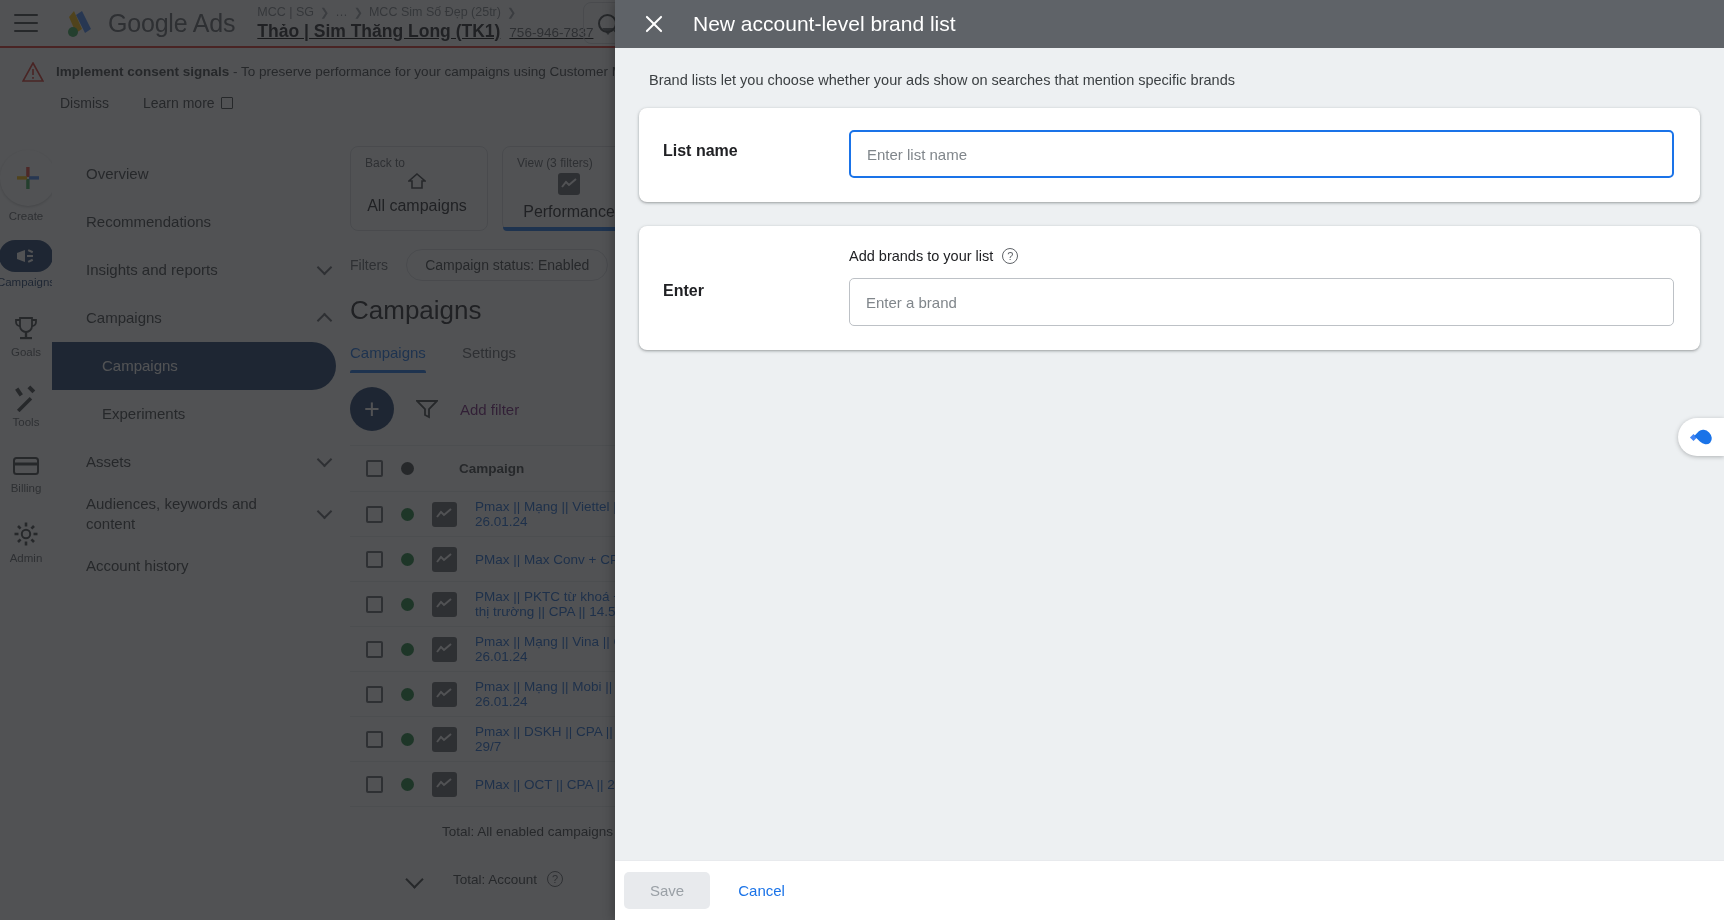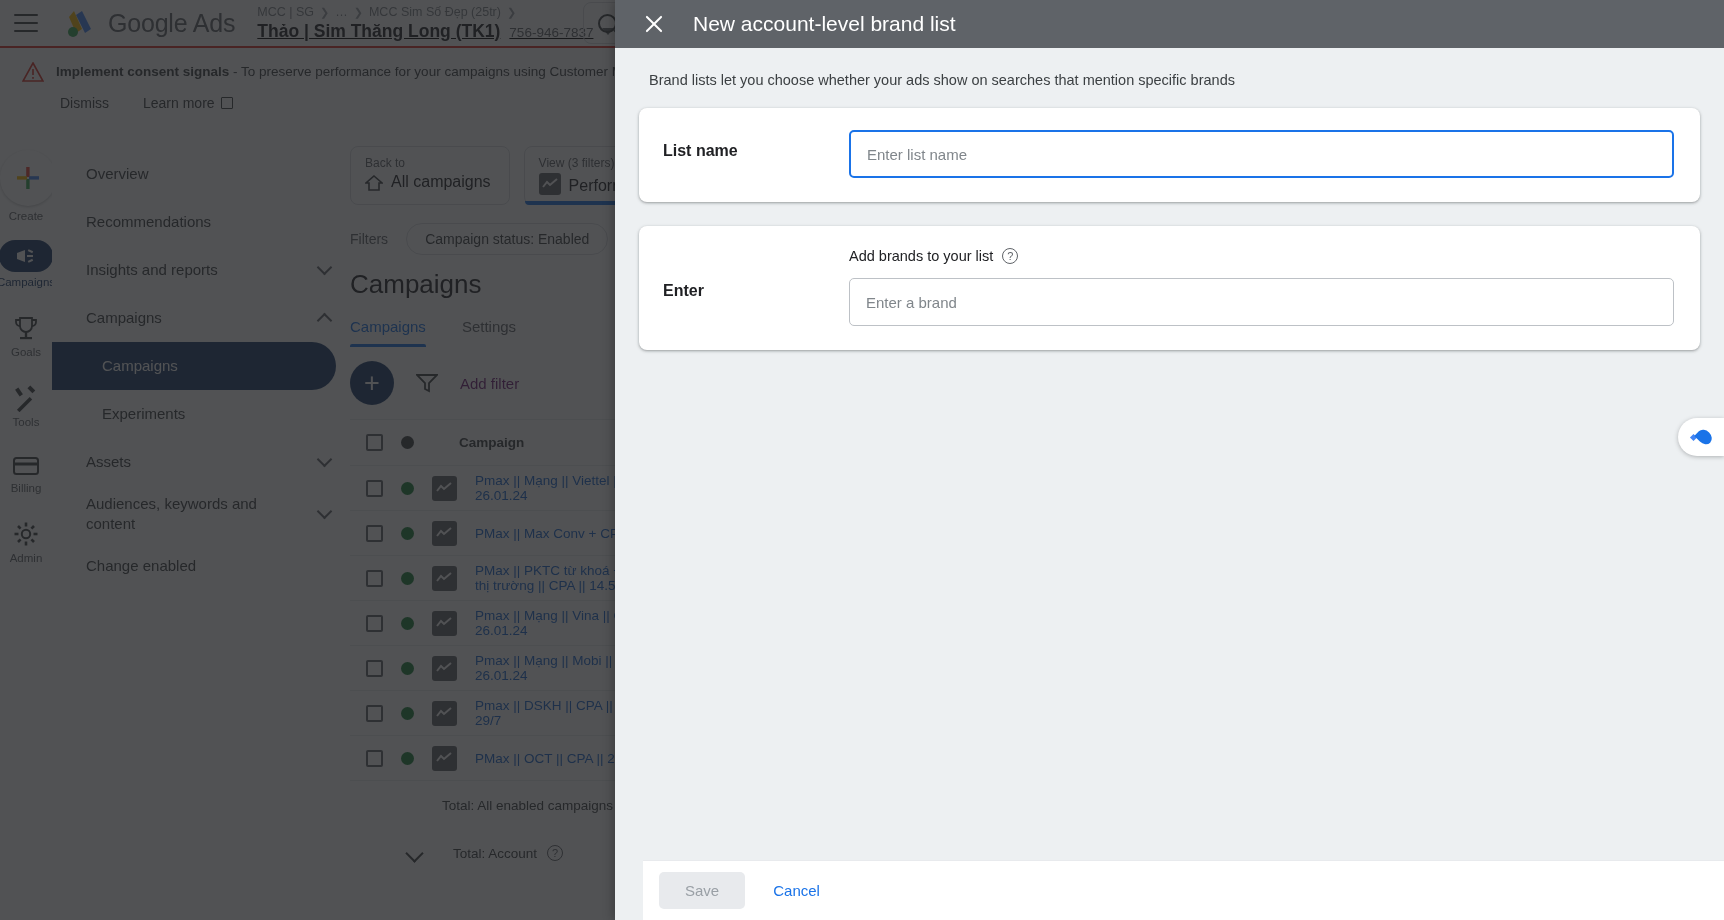--- a/index.html
+++ b/index.html
@@ -105,21 +105,21 @@
   .chev.up { transform: rotate(-135deg); margin-bottom: 0; margin-top: 5px; }
 
   
   .main { position: absolute; top: 132px; left: 350px; right: 0; bottom: 0; background: #fff; }
   .viewbar { display: flex; gap: 14px; padding: 14px 0 0 0; }
   .viewcard {
     border: 1px solid #dadce0; border-radius: 8px; background: #fff;
     padding: 9px 18px 9px 14px; min-width: 138px; position: relative;
   }
   .viewcard .cap { font-size: 12px; color: #5f6368; }
-  .viewcard .val { font-size: 16px; color: #202124; display: flex; align-items: flex-end; gap: 8px; margin-top: 3px; }
+  .viewcard .val { font-size: 16px; color: #202124; display: flex; align-items: center; gap: 8px; margin-top: 3px; flex-direction: column; }
   .viewcard.sel::after { content:""; position:absolute; left:0; right:0; bottom:-1px; height:4px; background:#1a73e8; border-radius:0 0 8px 8px; }
   .home-ico { width: 18px; height: 16px; }
   .perf-ico { width: 22px; height: 22px; background: #5f6368; border-radius: 3px; display:flex; align-items:center; justify-content:center; }
 
   .filterrow { display: flex; align-items: center; gap: 18px; padding: 18px 0 0 0; }
   .filters-label { font-size: 14px; color: #5f6368; }
   .chip { border: 1px solid #dadce0; border-radius: 18px; padding: 7px 18px; font-size: 14px; color: #3c4043; background:#fff; }
 
   .page-title { font-size: 26px; color: #202124; padding-top: 14px; }
   .tabs { display: flex; gap: 36px; padding-top: 18px; }
@@ -181,23 +181,22 @@
     width: 100%; height: 48px; border: 2px solid #1a73e8; border-radius: 5px;
     font-size: 15px; color: #202124; padding: 0 16px; background: #fff;
     font-family: "Liberation Sans", sans-serif; outline: none;
   }
   .text-input::placeholder { color: #80868b; }
   .text-input.plain { border: 1px solid #bdc1c6; }
   .sub-label { font-size: 14.5px; color: #202124; display: flex; align-items: center; gap: 9px; margin-bottom: 14px; }
 
   .modal-footer {
     height: 60px; background: #fff; flex: 0 0 auto;
-    display: flex; align-items: center; gap: 14px; padding-left: 16px;
+    display: flex; align-items: center; gap: 14px; padding-left: 9px;
     border-top: 1px solid #e8eaed;
-    margin-left: 28px;
   }
   .btn-save {
     background: #e8eaed; color: #9aa0a6; border: none; border-radius: 5px;
     font-size: 15px; padding: 10px 26px; font-family: "Liberation Sans", sans-serif;
   }
   .btn-cancel {
     background: transparent; color: #1a73e8; border: none;
     font-size: 15px; padding: 10px 14px; font-family: "Liberation Sans", sans-serif;
   }
 
@@ -368,21 +367,21 @@
       </div>
       <div class="nav-item">
         <span class="lbl">Assets</span>
         <span class="chev"></span>
       </div>
       <div class="nav-item two-line">
         <span class="lbl" style="max-width:190px;">Audiences, keywords and content</span>
         <span class="chev"></span>
       </div>
       <div class="nav-item">
-        <span class="lbl">Change enabled</span>
+        <span class="lbl">Account history</span>
       </div>
     </div>
 
     <div class="main">
 
       <div class="viewbar">
         <div class="viewcard">
           <div class="cap">Back to</div>
           <div class="val">
             <svg class="home-ico" viewBox="0 0 18 16">

